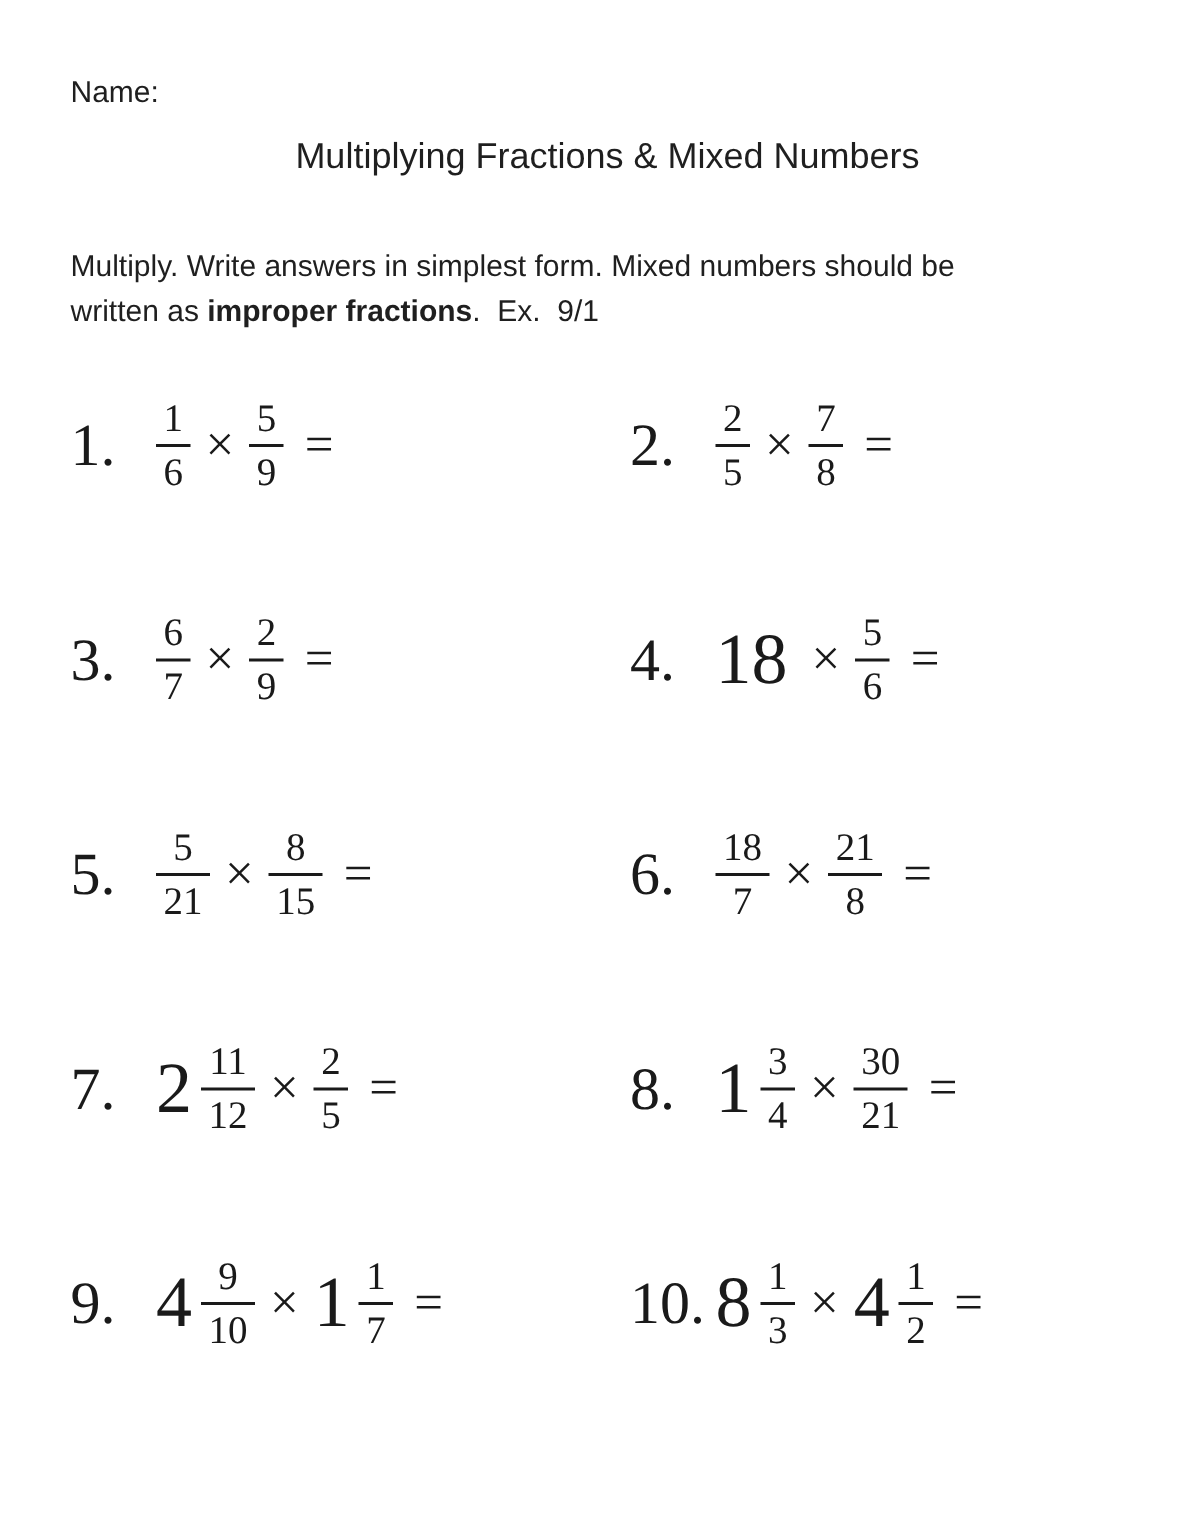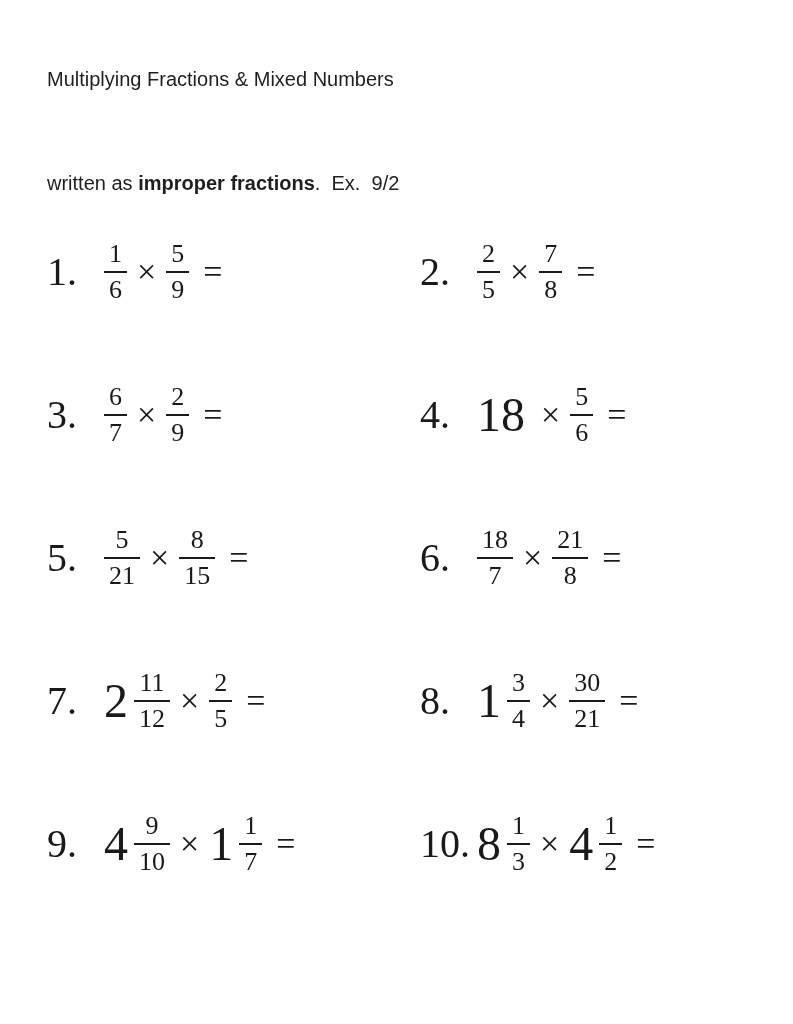--- a/index.html
+++ b/index.html
@@ -7,21 +7,21 @@
   body {
     background:#ffffff;
     color:#1f1f1f;
     font-family:"Liberation Sans", sans-serif;
     padding:50px 30px 0 47px;
     overflow:hidden;
   }
   .keep-space { white-space:pre-wrap; }
 
   .name-label { font-size:20px; line-height:25px; }
-  .title { font-size:20px; line-height:25px; margin-top:17px; }
+  .title { font-size:24px; line-height:25px; margin-top:17px;text-align:center; }
   .instructions { margin-top:46px; font-size:20px; line-height:30px; max-width:670px; }
   .instructions b { font-weight:bold;text-align:center; }
 
   .problems {
     margin-top:2px;
     display:grid;
     grid-template-columns:373px 1fr;
   }
   .problem {
     display:flex;
@@ -46,24 +46,25 @@
   .num { padding:0 5px 2px; }
   .fbar { align-self:stretch; height:2px; background:#1a1a1a; }
   .den { padding:2px 5px 0; }
   .times { font-size:34px; margin:0 10px; }
   .equals { font-size:34px; margin-left:14px; }
 </style>
 </head>
 <body>
 
 <div>
+  <div class="name-label">Name:</div>
   <div class="title">Multiplying Fractions &amp; Mixed Numbers</div>
   <div class="instructions">
-    <br>
-    <span class="keep-space">written as </span><b class="keep-space">improper fractions</b><span class="keep-space">.  Ex.  9/2</span>
+    <span class="keep-space">Multiply. Write answers in simplest form. Mixed numbers should be</span><br>
+    <span class="keep-space">written as </span><b class="keep-space">improper fractions</b><span class="keep-space">.  Ex.  9/1</span>
   </div>
 
   <div class="problems">
       <div class="problem">
         <span class="plabel">1.</span>
         <span class="expr">
           <span class="frac">
             <span class="num">1</span>
             <span class="fbar"></span>
             <span class="den">6</span>

